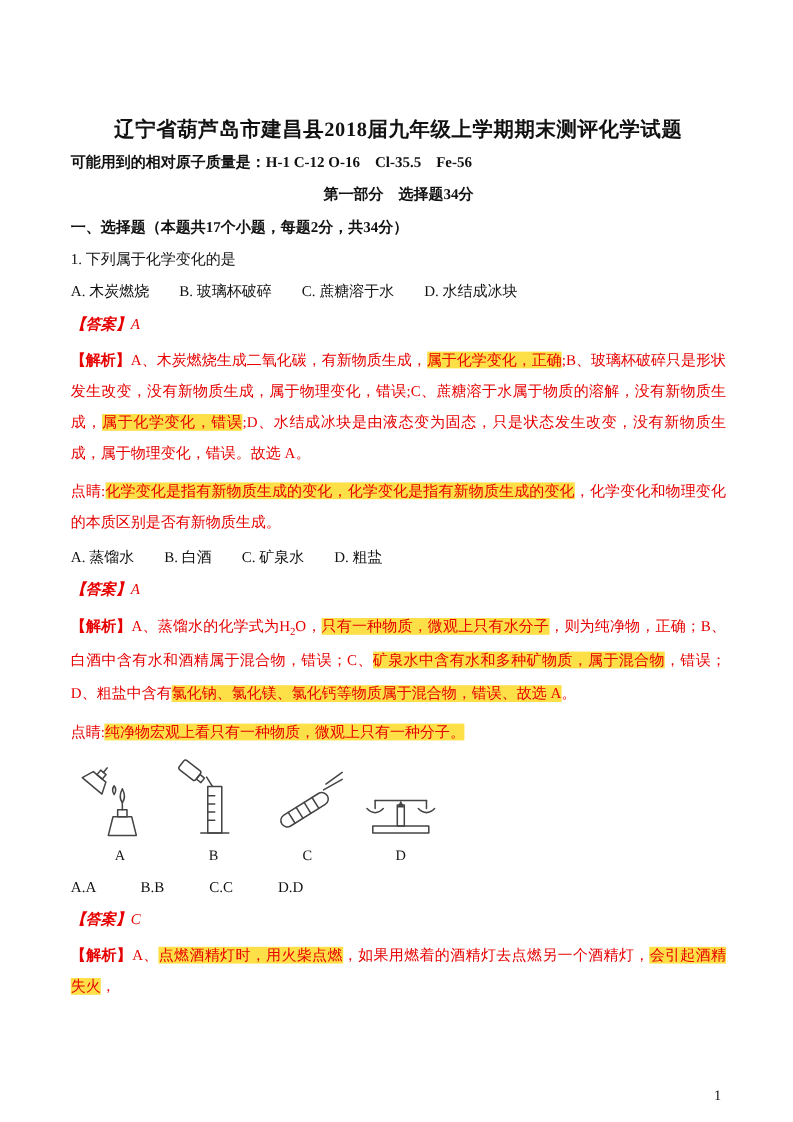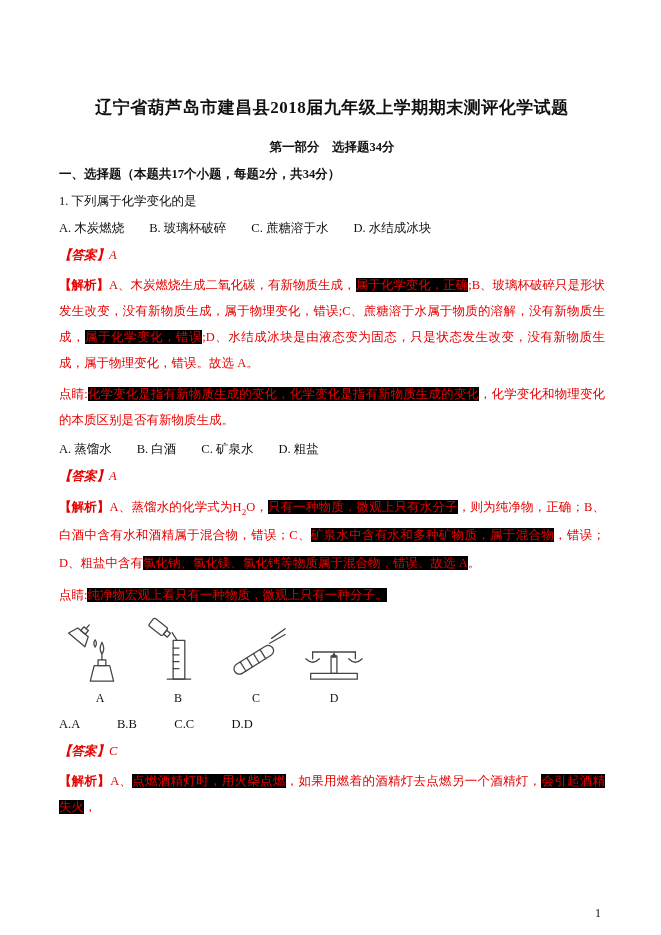--- a/index.html
+++ b/index.html
@@ -5,48 +5,49 @@
   * { margin:0; padding:0; box-sizing:border-box; }
   html, body { width:661px; height:935px; }
   body {
     background:#ffffff;
     font-family:"Liberation Serif","DejaVu Serif",serif;
     color:#111;
     position:relative;
     overflow:hidden;
   }
   .page { width:661px; height:935px; padding:96px 56px 0 59px; position:relative; background:#fff; }
-  .title { font-size:17px; font-weight:700; text-align:center; letter-spacing:.5px; margin-bottom:20px; }
+  .title { font-size:17px; font-weight:700; text-align:center; letter-spacing:.5px; margin-bottom:8px; }
   .t-line { font-size:12.5px; line-height:17px; margin-bottom:10px; }
   .bold { font-weight:700; }
   .center { text-align:center; }
   .red { color:#e60000; }
   .answer { margin-bottom:8px;font-style:italic; }
   .analysis { font-size:12.5px; line-height:26px; text-align:justify; margin-bottom:5px; }
   .analysis.lh28 { line-height:28px; }
   .tip { margin-bottom:8px; }
-  .hl { background:#000000; }
+  .hl { background:#fde047; }
   .seg-bold { font-weight:700; }
   sub { font-size:9px; line-height:0; }
   .question { margin-top:4px; }
   .figures { display:flex; margin:4px 0 10px 2px; }
   .fig { width:78px; display:flex; flex-direction:column; align-items:center; }
   .fig svg { width:70px; height:72px; }
   .fig figcaption { font-size:12px; margin-top:3px; }
   .pagenum { position:absolute; right:60px; bottom:14px; font-size:12px; }
   svg .ln { stroke:#444; stroke-width:1.3; fill:none; stroke-linecap:round; stroke-linejoin:round; }
   svg .fill { fill:#444; stroke:none; }
 </style>
 </head>
 <body>
 
 <div class="page">
 
   <h1 class="title">辽宁省葫芦岛市建昌县2018届九年级上学期期末测评化学试题</h1>
 
+  <p class="t-line bold">可能用到的相对原子质量是：H-1 C-12 O-16　Cl-35.5　Fe-56</p>
   <p class="t-line bold center">第一部分　选择题34分</p>
   <p class="t-line bold">一、选择题（本题共17个小题，每题2分，共34分）</p>
 
   <section class="question">
     <p class="t-line">1. 下列属于化学变化的是</p>
     <p class="t-line">A. 木炭燃烧　　B. 玻璃杯破碎　　C. 蔗糖溶于水　　D. 水结成冰块</p>
     <p class="t-line red answer"><span class="seg-bold">【答案】</span><span>A</span></p>
     <p class="analysis red"><span class="seg-bold">【解析】</span><span>A、木炭燃烧生成二氧化碳，有新物质生成，</span><span class="hl">属于化学变化，正确</span><span>;B、玻璃杯破碎只是形状发生改变，没有新物质生成，属于物理变化，错误;C、蔗糖溶于水属于物质的溶解，没有新物质生成，</span><span class="hl">属于化学变化，错误</span><span>;D、水结成冰块是由液态变为固态，只是状态发生改变，没有新物质生成，属于物理变化，错误。故选 A。</span></p>
     <p class="analysis red tip"><span>点睛:</span><span class="hl">化学变化是指有新物质生成的变化，化学变化是指有新物质生成的变化</span><span>，化学变化和物理变化的本质区别是否有新物质生成。</span></p>
   </section>

